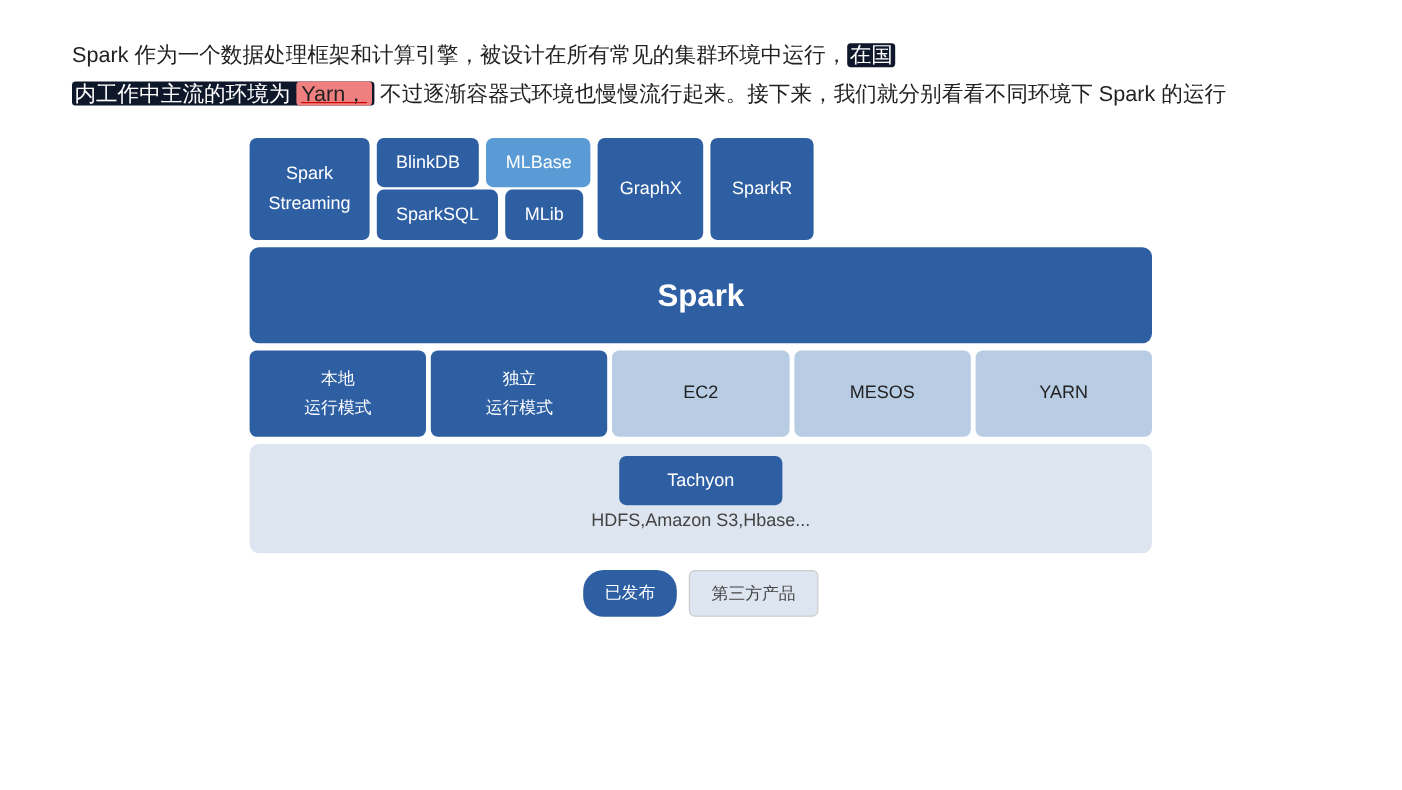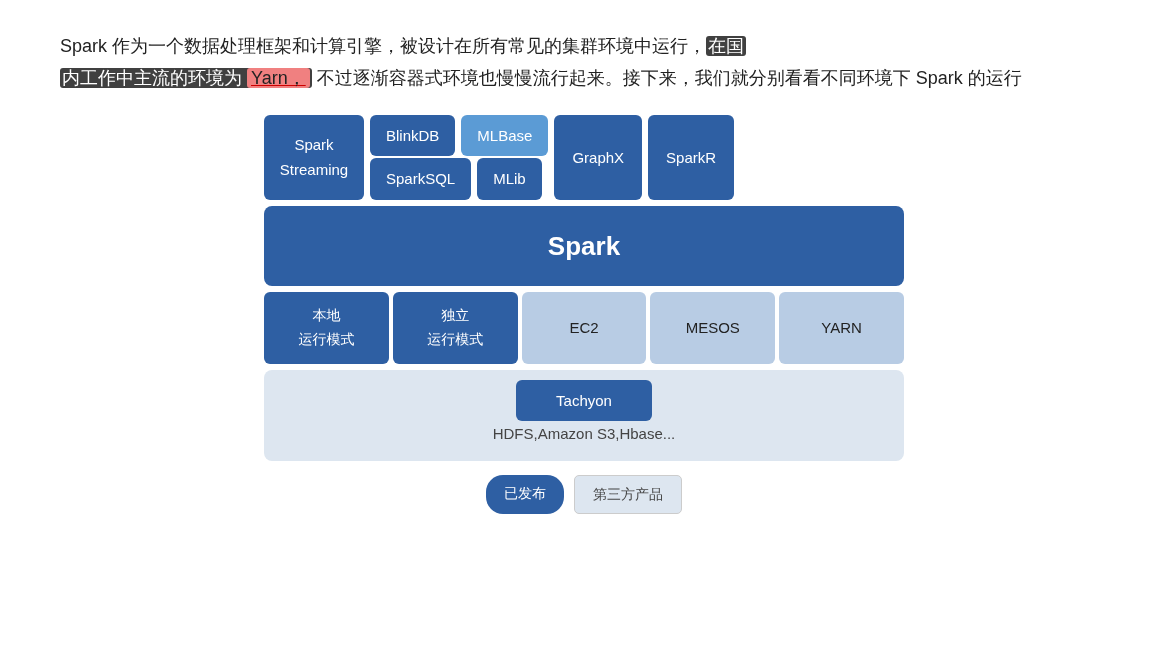--- a/index.html
+++ b/index.html
@@ -13,41 +13,41 @@
       font-size: 18px;
       line-height: 1.7;
     }
     .paragraph {
       margin-bottom: 18px;
       font-size: 18px;
       line-height: 1.8;
       color: #222;
     }
     .highlight-red {
-      background: #404040;
+      background: #0f172a;
       color: #fff;
       padding: 0 2px;
       border-radius: 3px;
     }
     .highlight-yarn {
       background: #f08080;
       color: #222;
       padding: 0 4px;
       border-radius: 3px;
       text-decoration: underline;
       text-decoration-color: #c00;
     }
     .diagram-container {
       display: flex;
       flex-direction: column;
       align-items: center;
       margin-top: 20px;
     }
     .diagram {
-      width: 640px;
+      width: 752px;
       display: flex;
       flex-direction: column;
       gap: 0;
     }
 
     
     .row-top {
       display: flex;
       flex-direction: row;
       gap: 6px;

